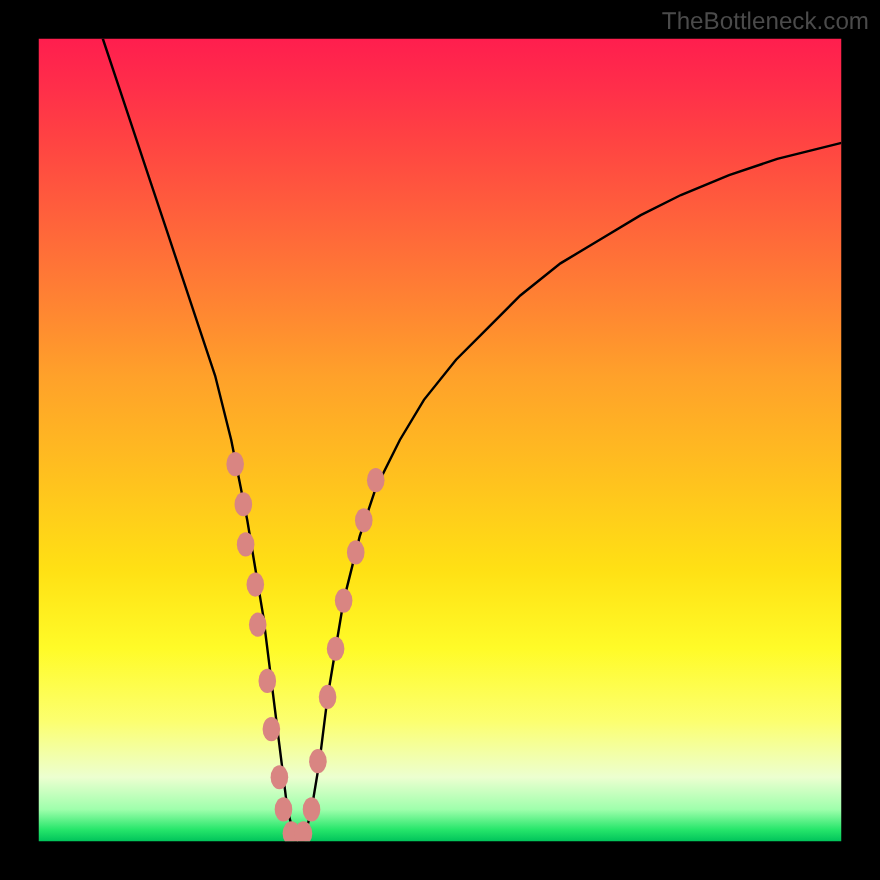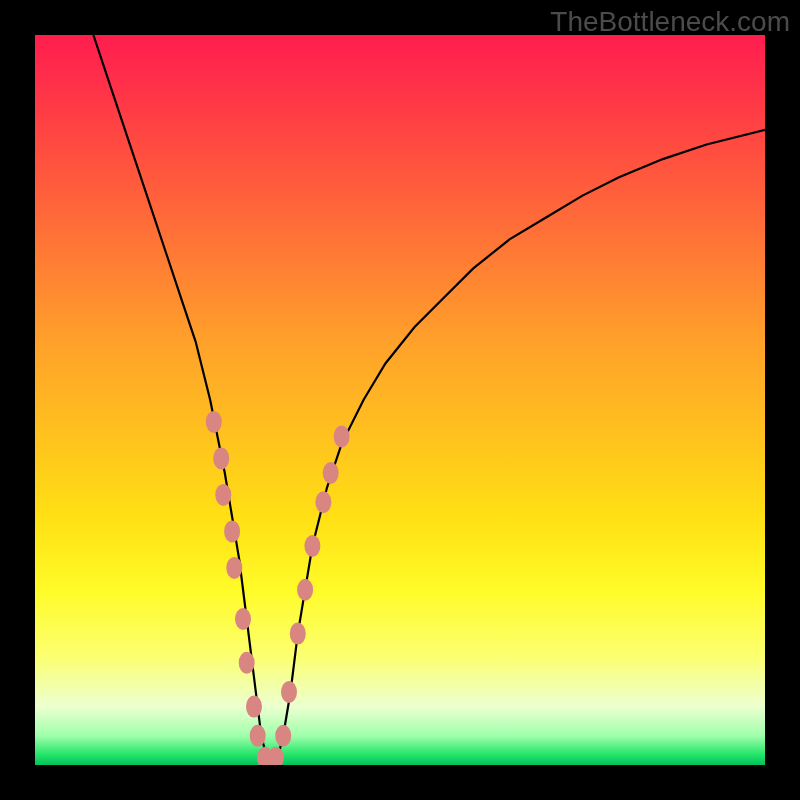--- a/index.html
+++ b/index.html
@@ -45,21 +45,21 @@
       #9fffac 96%,
       #27e66b 98.5%,
       #00c35a 100%
     );
   }
   .watermark {
     position: absolute;
     top: 6px;
     right: 10px;
     color: #4b4b4b;
-    font-size: 28px;
+    font-size: 22px;
     font-weight: 500;
   }
   svg.curve {
     position: absolute;
     inset: 0;
   }
 </style>
 </head>
 <body>
 

